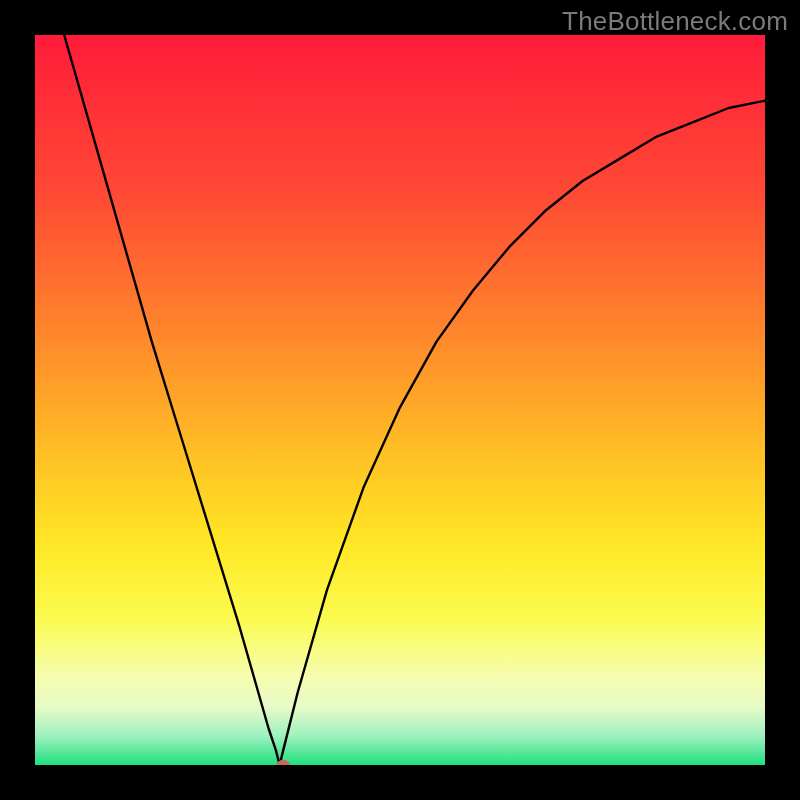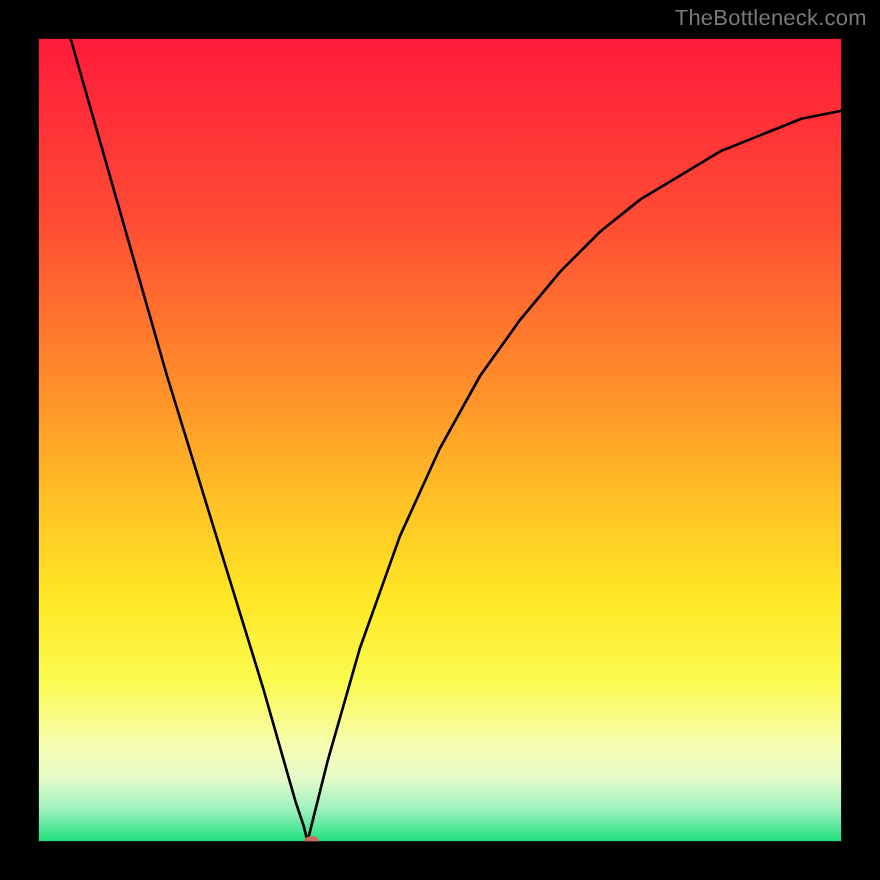--- a/index.html
+++ b/index.html
@@ -23,21 +23,21 @@
     top: 35px;
     width: 730px;
     height: 730px;
     overflow: hidden;
   }
   .watermark {
     position: absolute;
     top: 6px;
     right: 12px;
     color: #7a7a7a;
-    font-size: 20px;
+    font-size: 26px;
     font-weight: 500;
     letter-spacing: 0.2px;
   }
   svg { display:block; }
 </style>
 </head>
 <body>
 
 <div class="frame">
   <div class="watermark">TheBottleneck.com</div>

